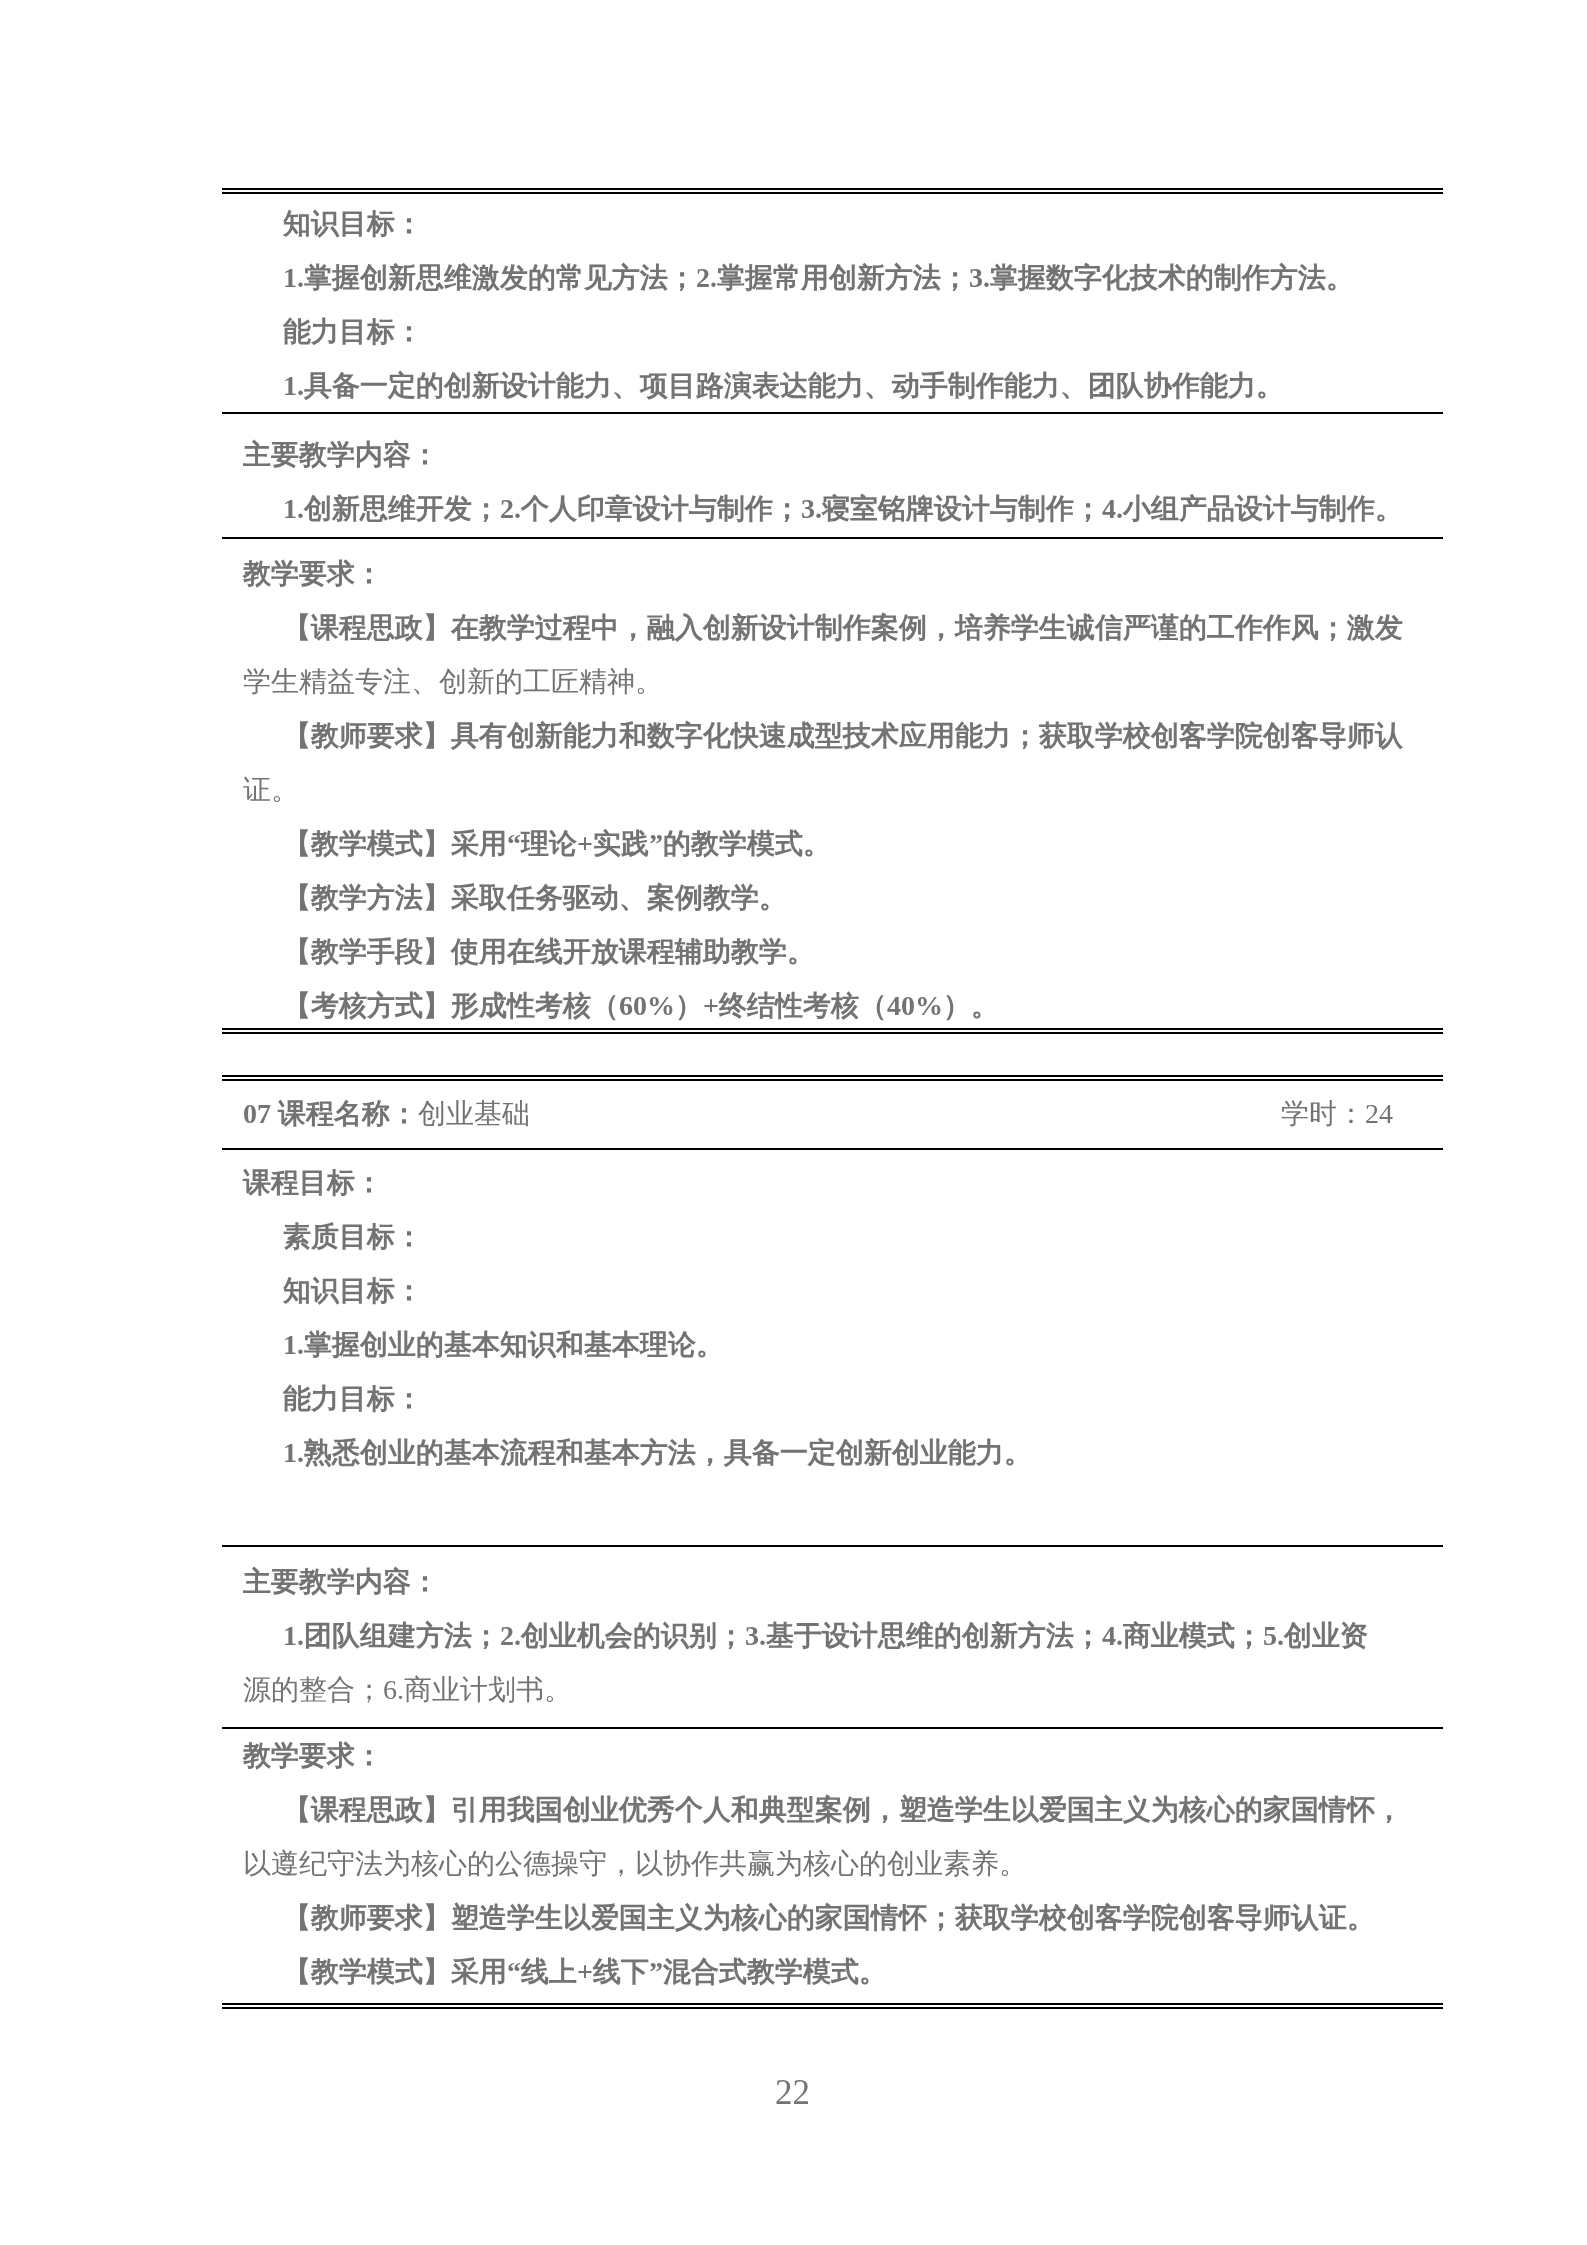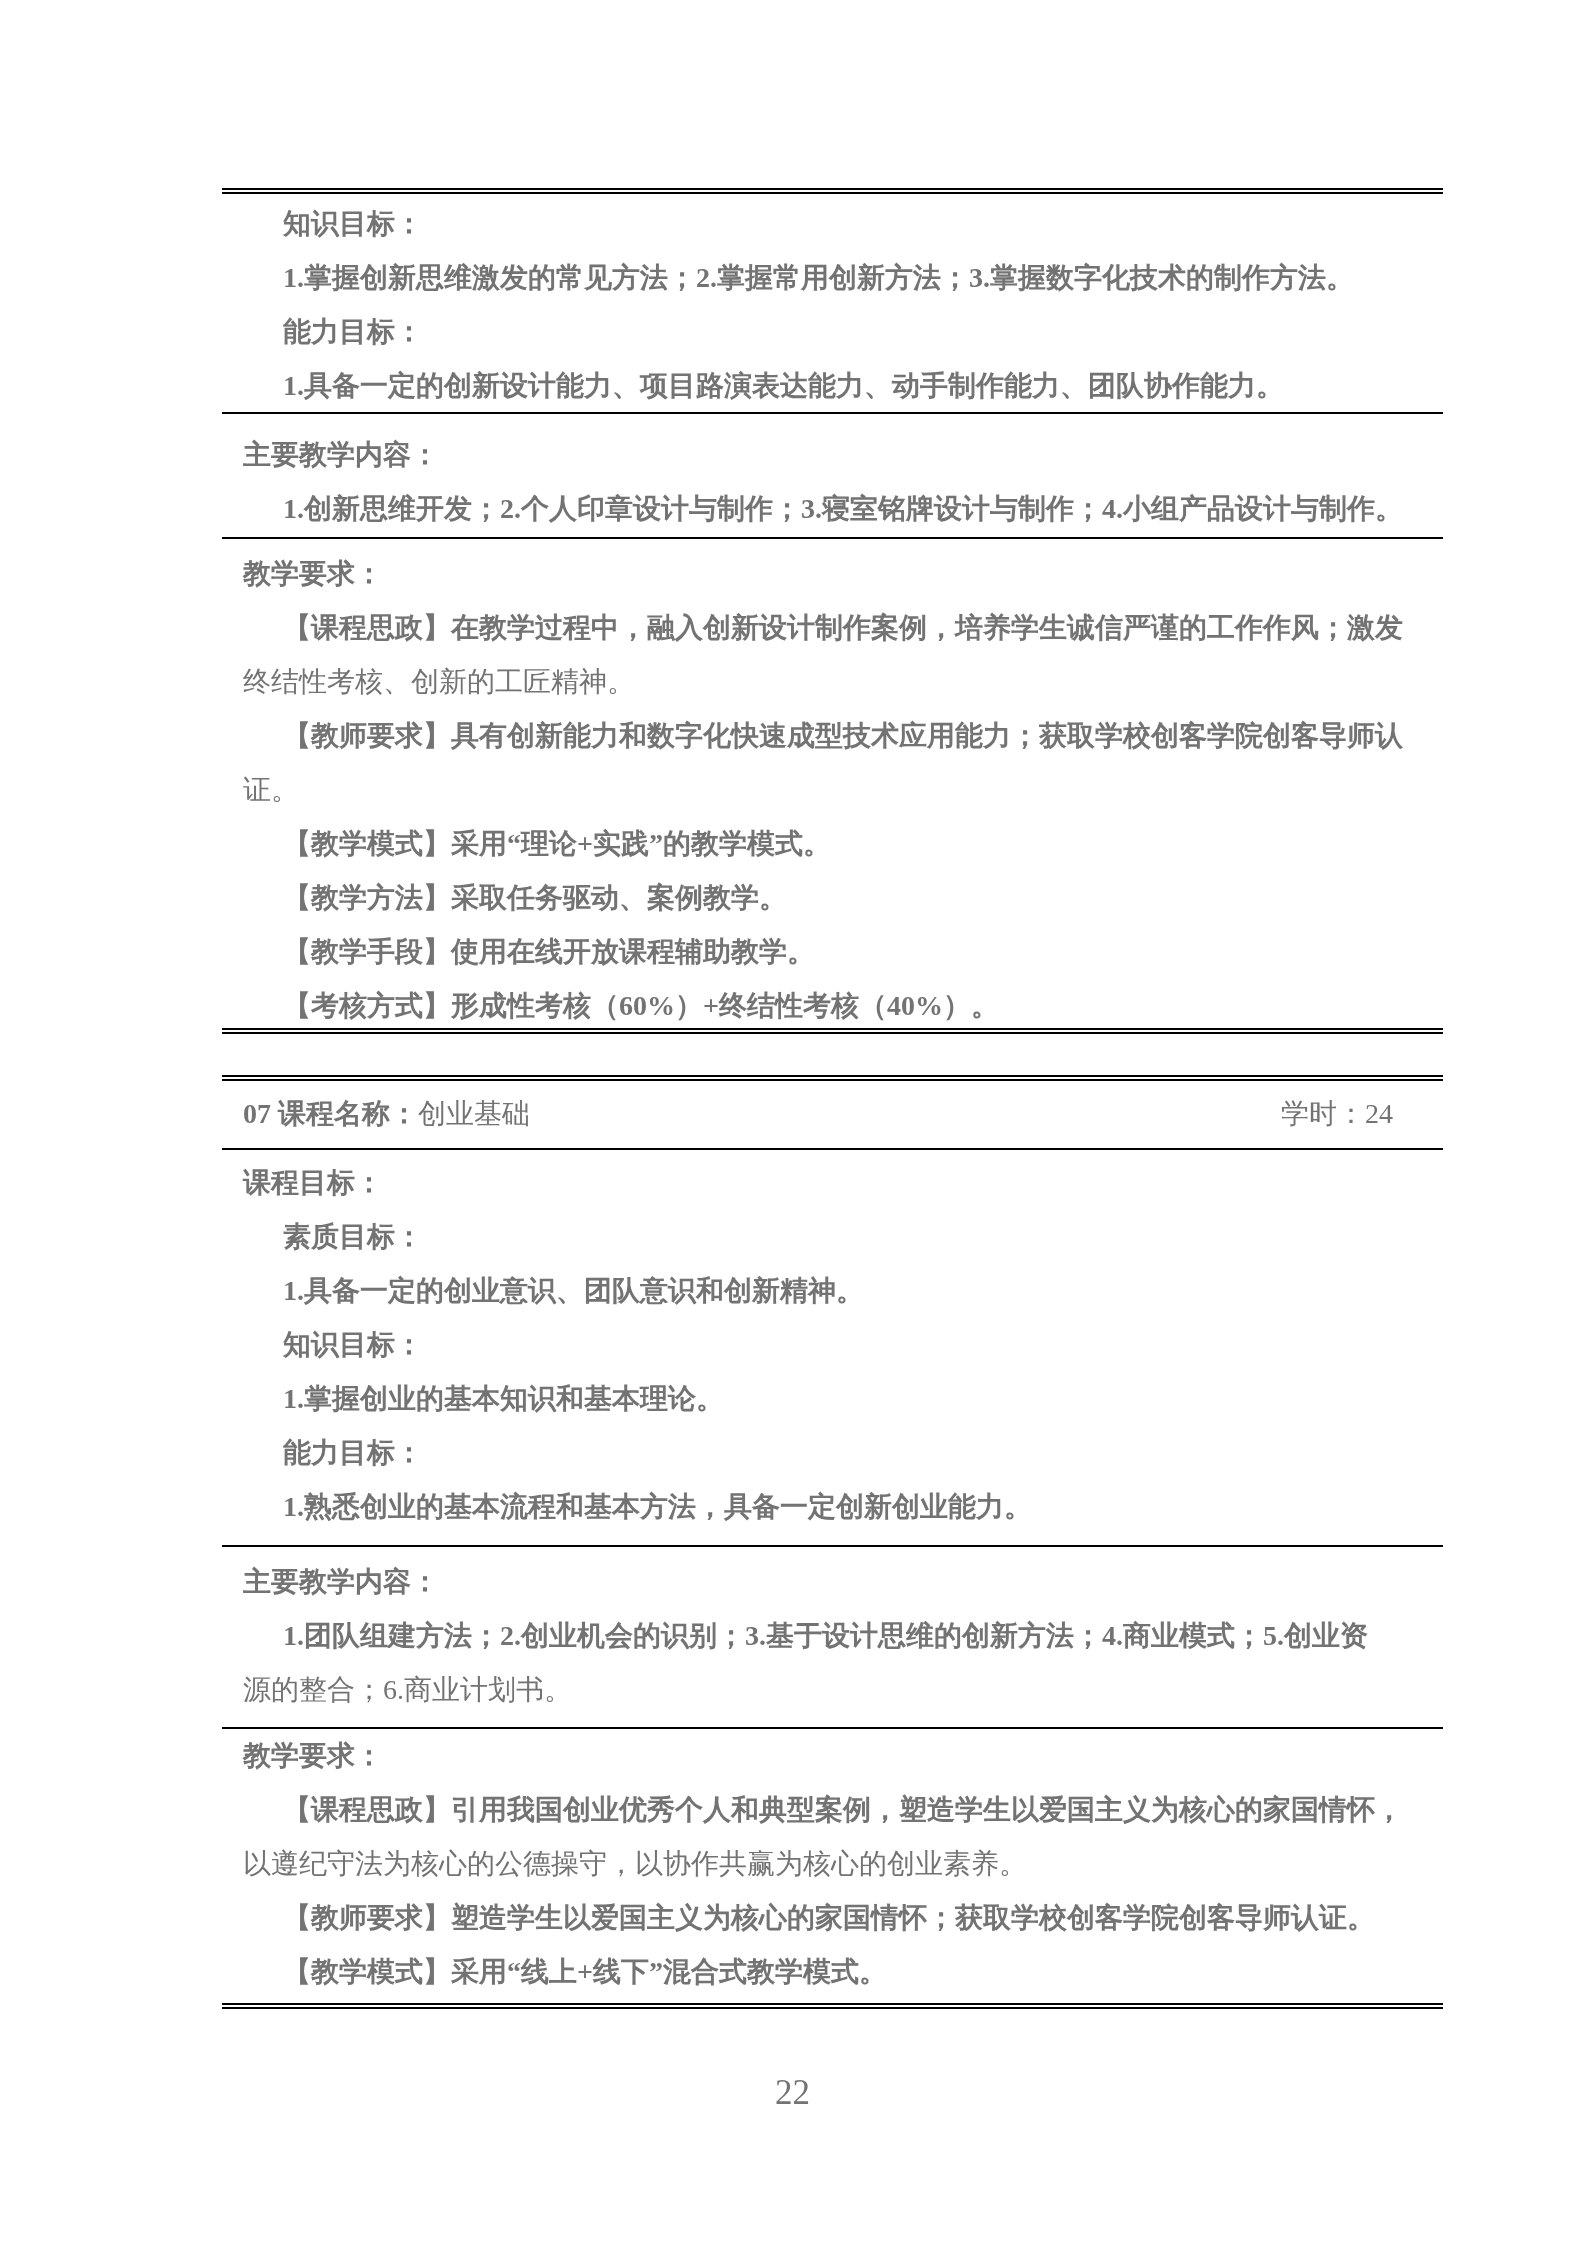--- a/index.html
+++ b/index.html
@@ -68,21 +68,21 @@
       <div class="line indent bold">能力目标：</div>
       <div class="line indent">1.具备一定的创新设计能力、项目路演表达能力、动手制作能力、团队协作能力。</div>
     </div>
     <div class="row row-b pt14">
       <div class="line bold">主要教学内容：</div>
       <div class="line indent">1.创新思维开发；2.个人印章设计与制作；3.寝室铭牌设计与制作；4.小组产品设计与制作。</div>
     </div>
     <div class="row row-c pt8">
       <div class="line bold">教学要求：</div>
       <div class="line indent">【课程思政】在教学过程中，融入创新设计制作案例，培养学生诚信严谨的工作作风；激发</div>
-      <div class="line">终结性考核、创新的工匠精神。</div>
+      <div class="line">学生精益专注、创新的工匠精神。</div>
       <div class="line indent">【教师要求】具有创新能力和数字化快速成型技术应用能力；获取学校创客学院创客导师认</div>
       <div class="line">证。</div>
       <div class="line indent">【教学模式】采用“理论+实践”的教学模式。</div>
       <div class="line indent">【教学方法】采取任务驱动、案例教学。</div>
       <div class="line indent">【教学手段】使用在线开放课程辅助教学。</div>
       <div class="line indent">【考核方式】形成性考核（60%）+终结性考核（40%）。</div>
     </div>
   </div>
 
   <div class="tbl" id="table-07">
@@ -92,21 +92,20 @@
           <span class="bold">07 课程名称：</span><span>创业基础</span>
         </span>
         <span class="hours">
           <span>学时：</span><span>24</span>
         </span>
       </div>
     </div>
     <div class="row row-e pt6">
       <div class="line bold">课程目标：</div>
       <div class="line indent bold">素质目标：</div>
-      <div class="line indent">1.具备一定的创业意识、团队意识和创新精神。</div>
       <div class="line indent bold">知识目标：</div>
       <div class="line indent">1.掌握创业的基本知识和基本理论。</div>
       <div class="line indent bold">能力目标：</div>
       <div class="line indent">1.熟悉创业的基本流程和基本方法，具备一定创新创业能力。</div>
     </div>
     <div class="row row-f pt8">
       <div class="line bold">主要教学内容：</div>
       <div class="line indent">1.团队组建方法；2.创业机会的识别；3.基于设计思维的创新方法；4.商业模式；5.创业资</div>
       <div class="line">源的整合；6.商业计划书。</div>
     </div>

